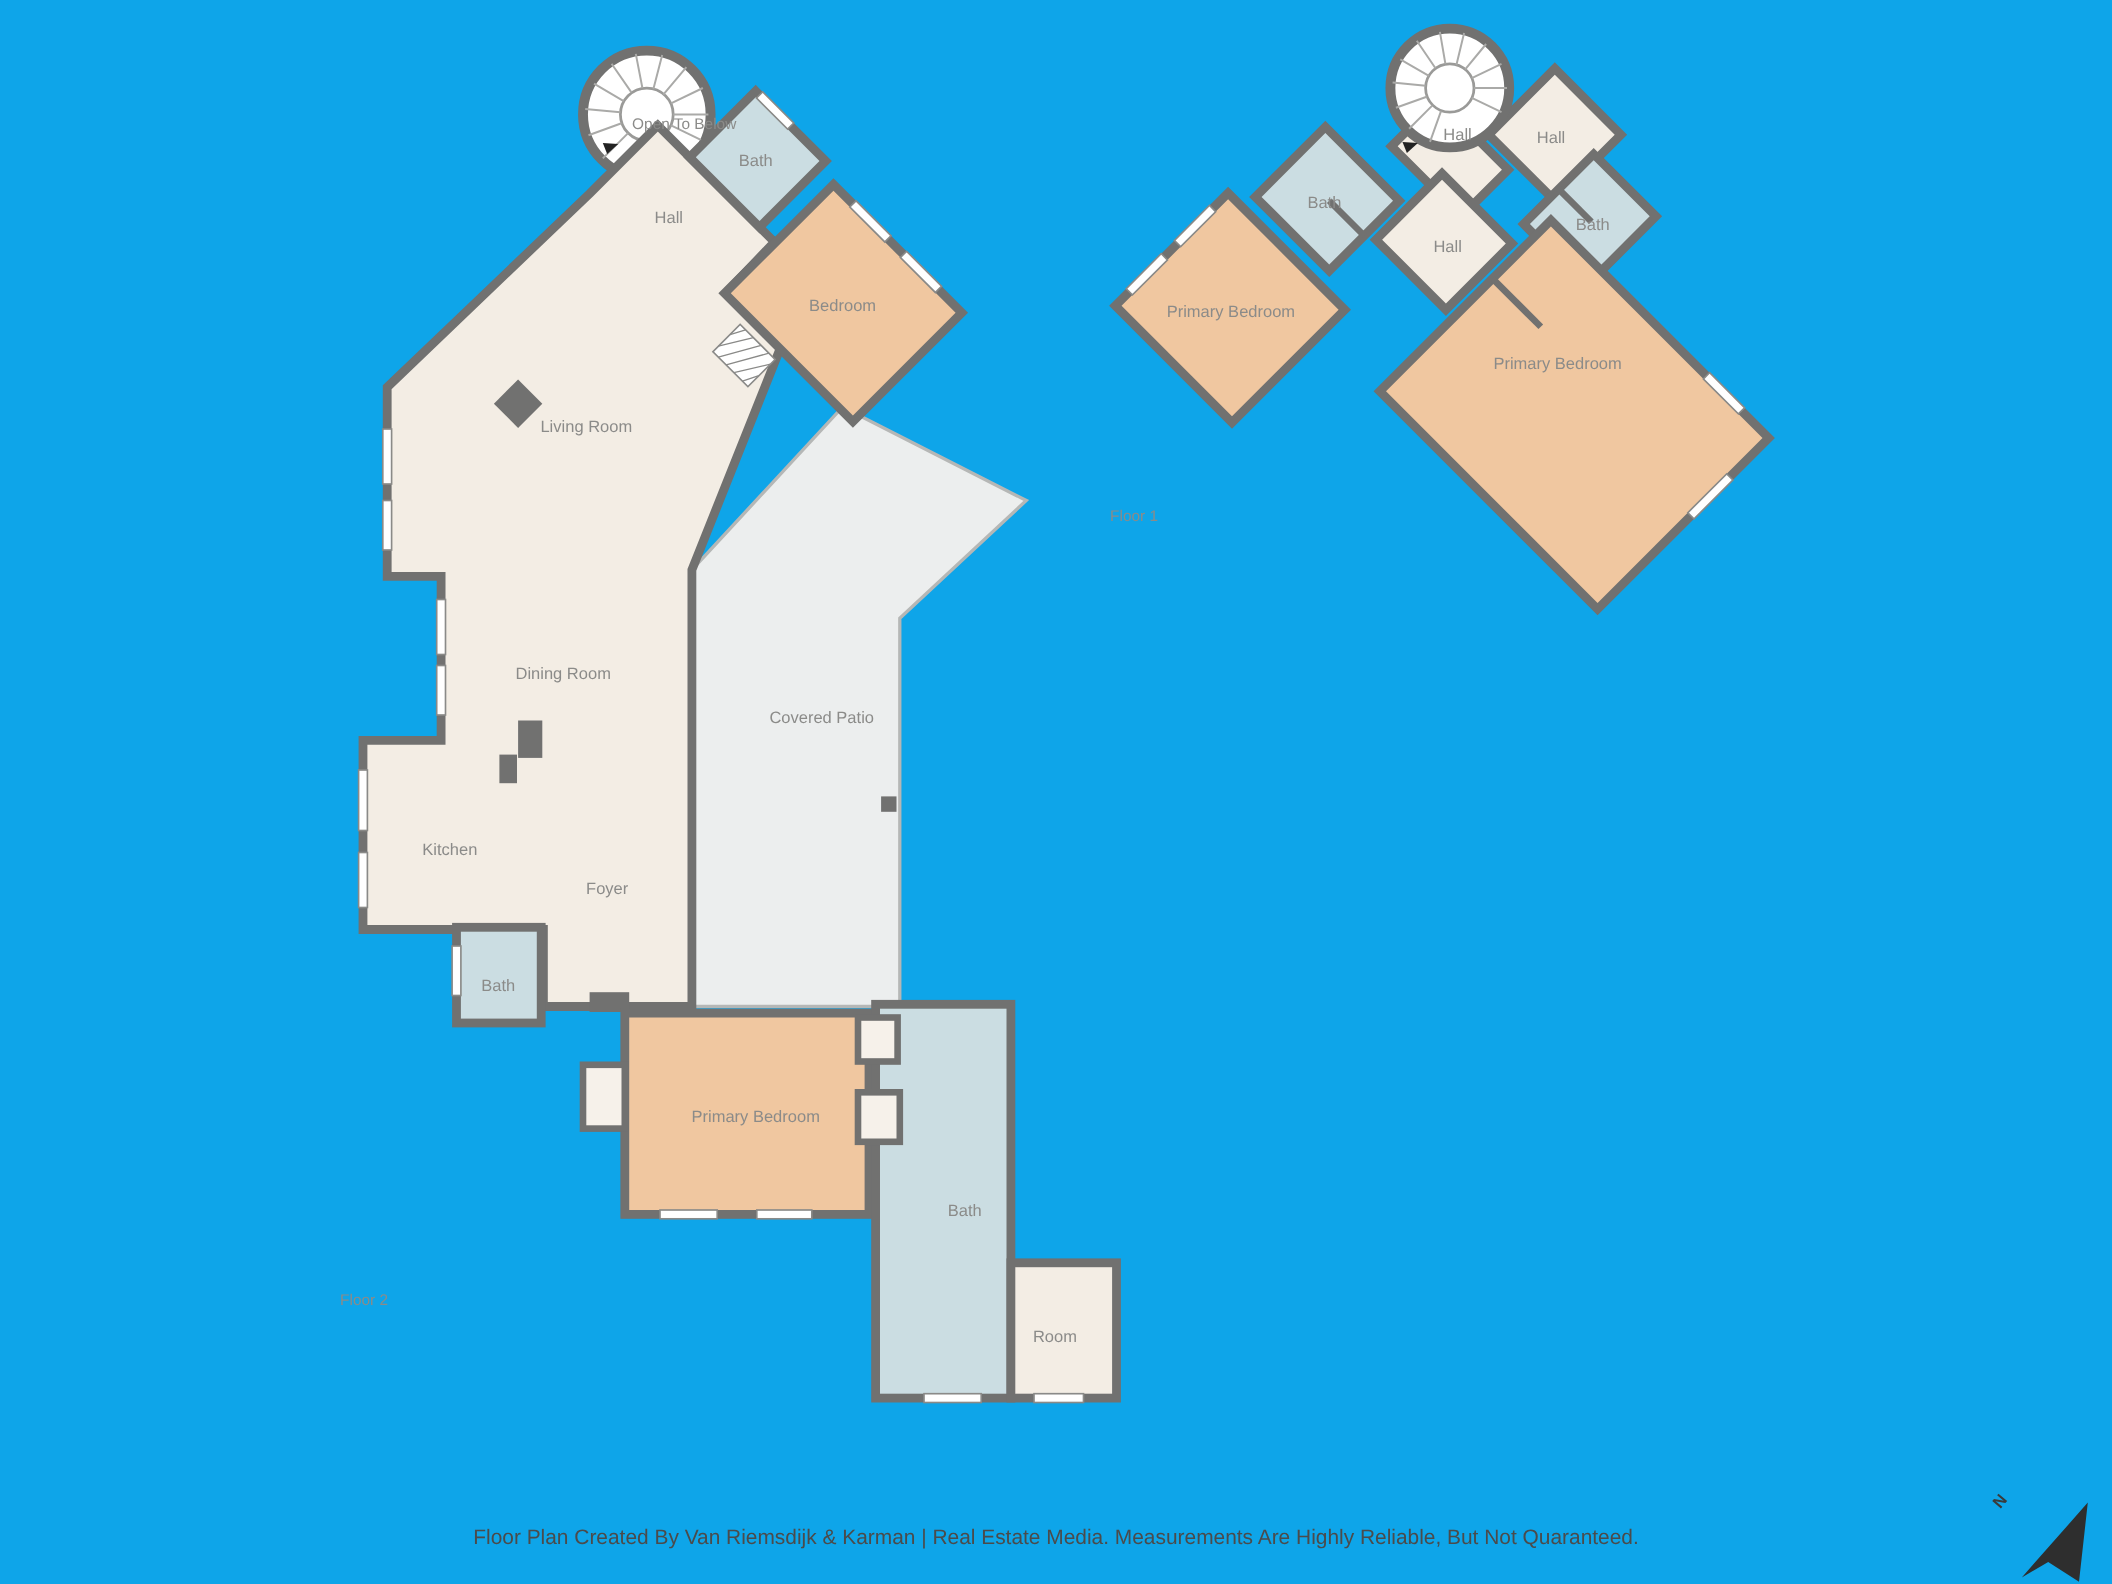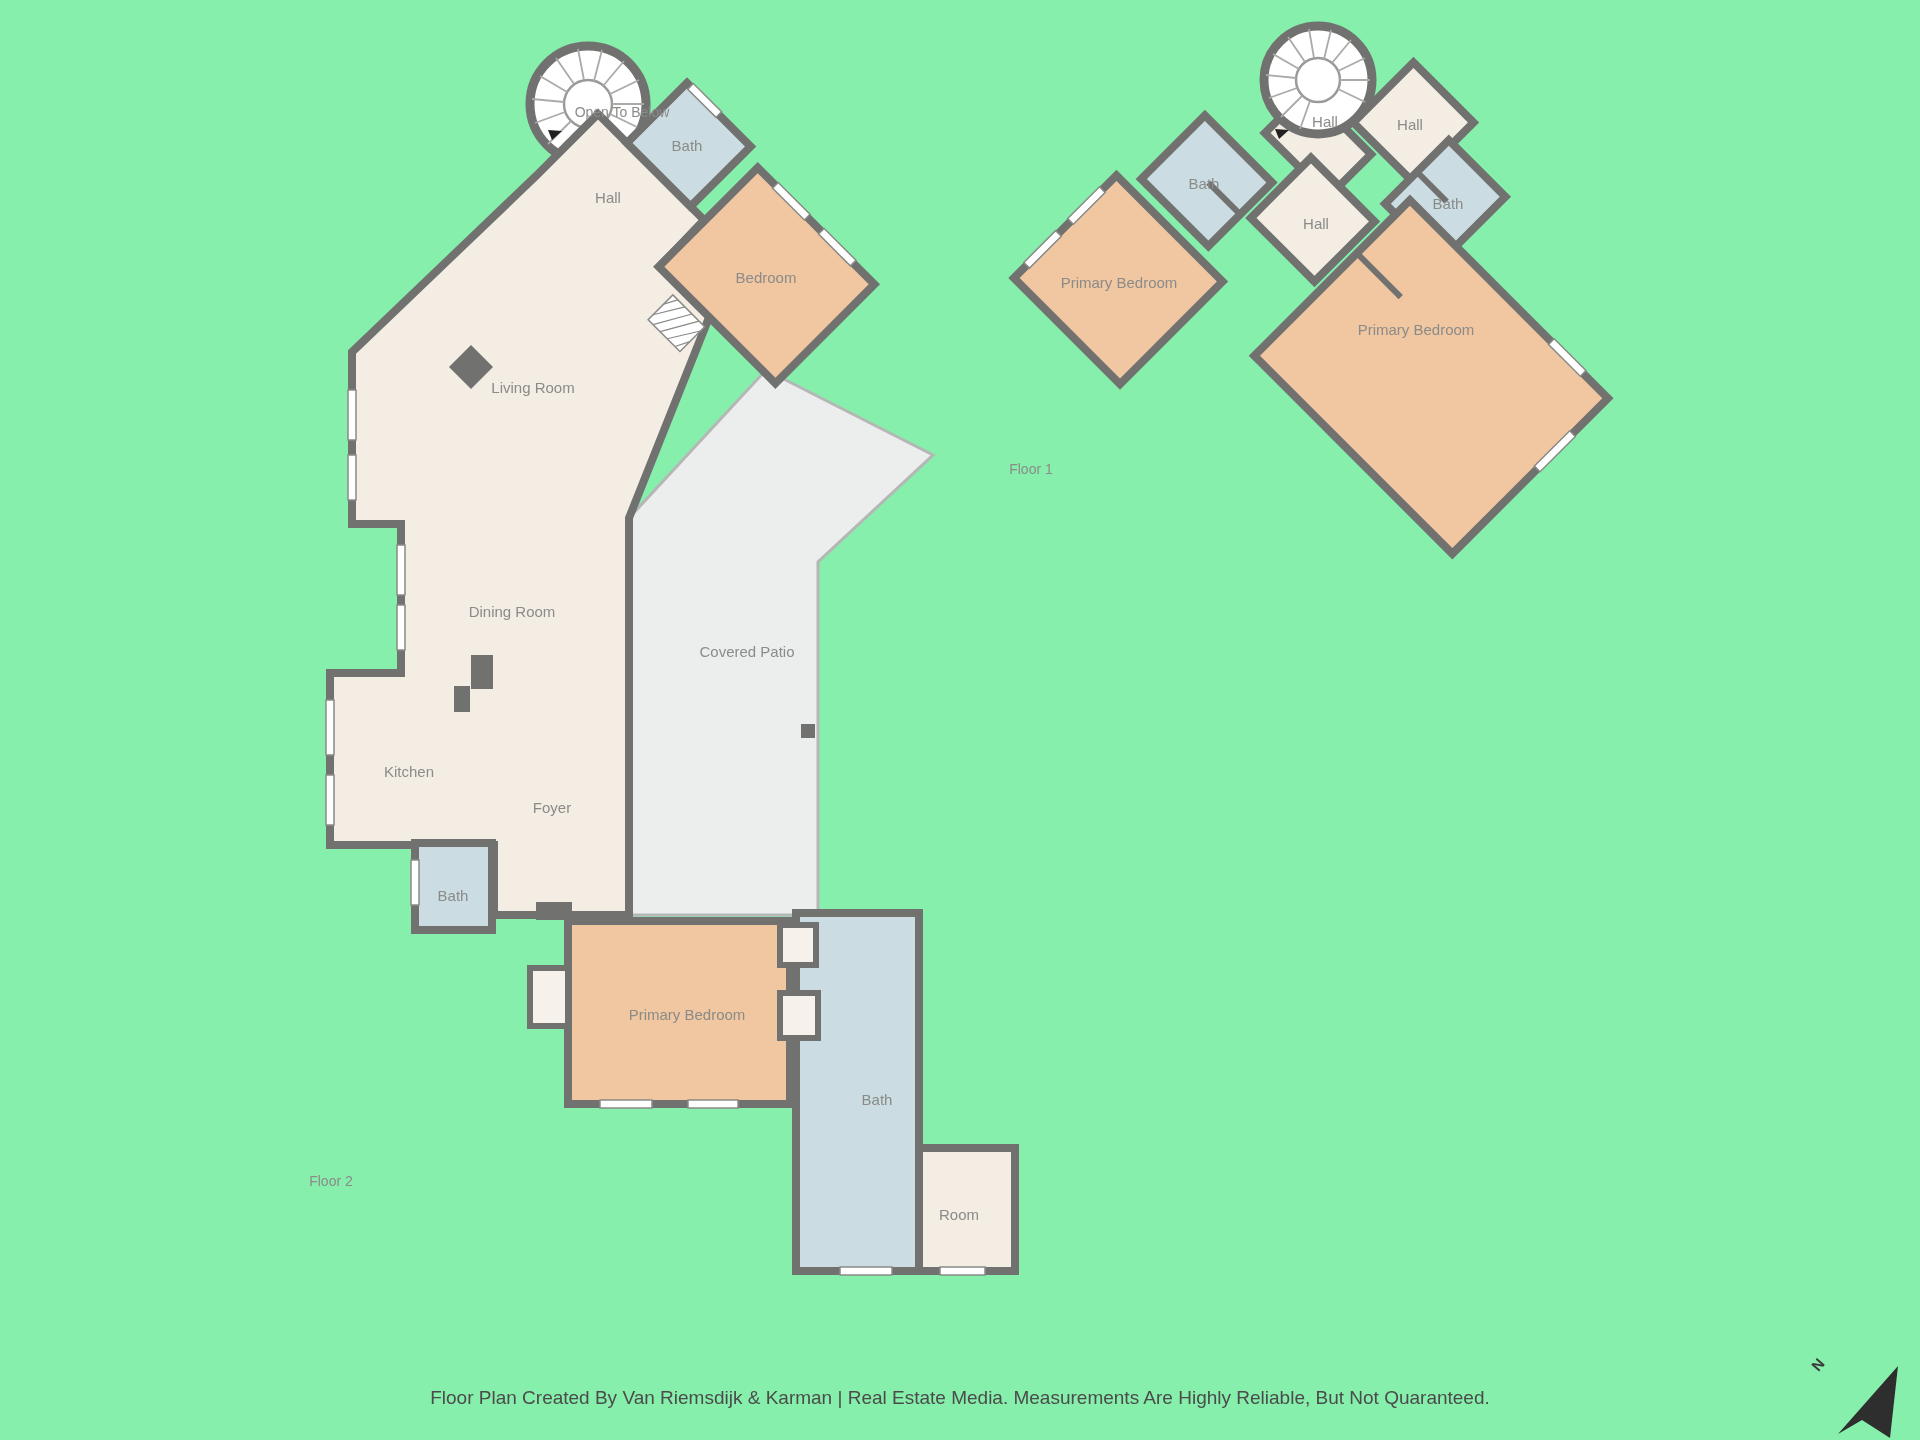--- a/index.html
+++ b/index.html
@@ -1,16 +1,16 @@
 <!DOCTYPE html>
 <html><head>
 <meta charset="utf-8">
 <style>
   html,body{margin:0;padding:0;background:#ffffff;}
-  .canvas{position:relative;width:1920px;height:1440px;background:#86efac;overflow:hidden;
+  .canvas{position:relative;width:1920px;height:1440px;background:#0ea5e9;overflow:hidden;
           font-family:"Liberation Sans", sans-serif;}
   svg{display:block}
   .room-label{fill:#8b8b89;font-size:15px;font-family:"Liberation Sans",sans-serif;}
   .small-label{fill:#8b8b89;font-size:14px;font-family:"Liberation Sans",sans-serif;}
   .floor-label{fill:#8b8b89;font-size:14px;font-family:"Liberation Sans",sans-serif;}
   .footer-label{fill:#4b4b4b;font-size:19px;font-family:"Liberation Sans",sans-serif;}
   .north-label{fill:#3a3a3a;font-size:15px;font-weight:bold;font-family:"Liberation Sans",sans-serif;}
   text{text-anchor:middle;}
 </style>
 </head>

